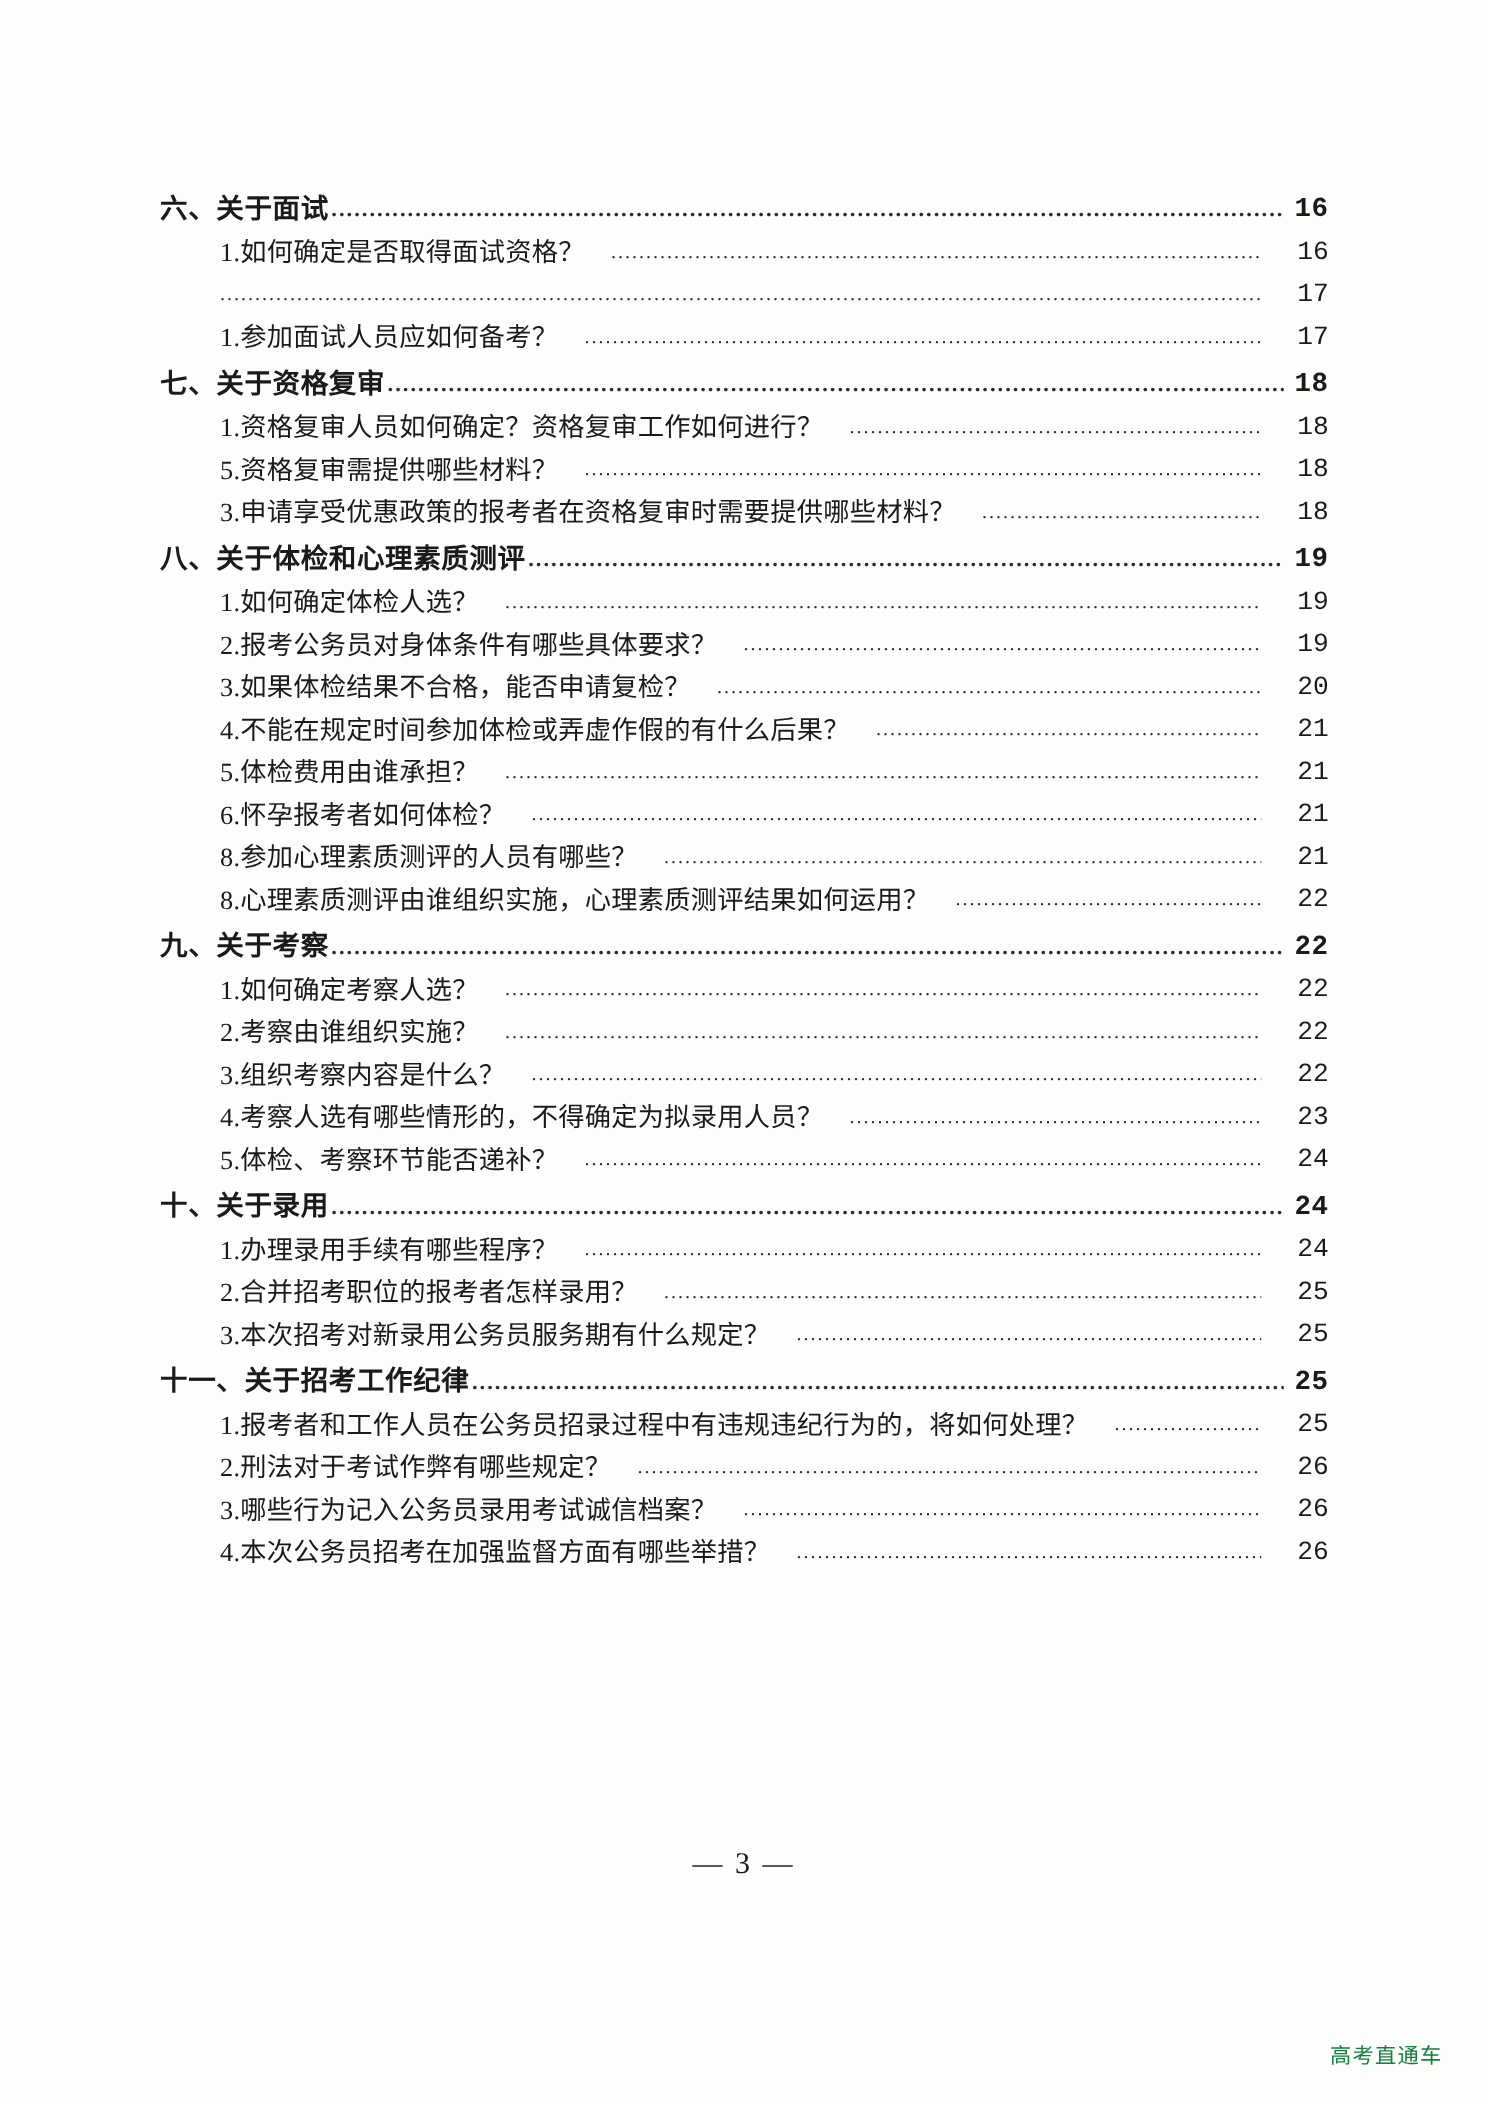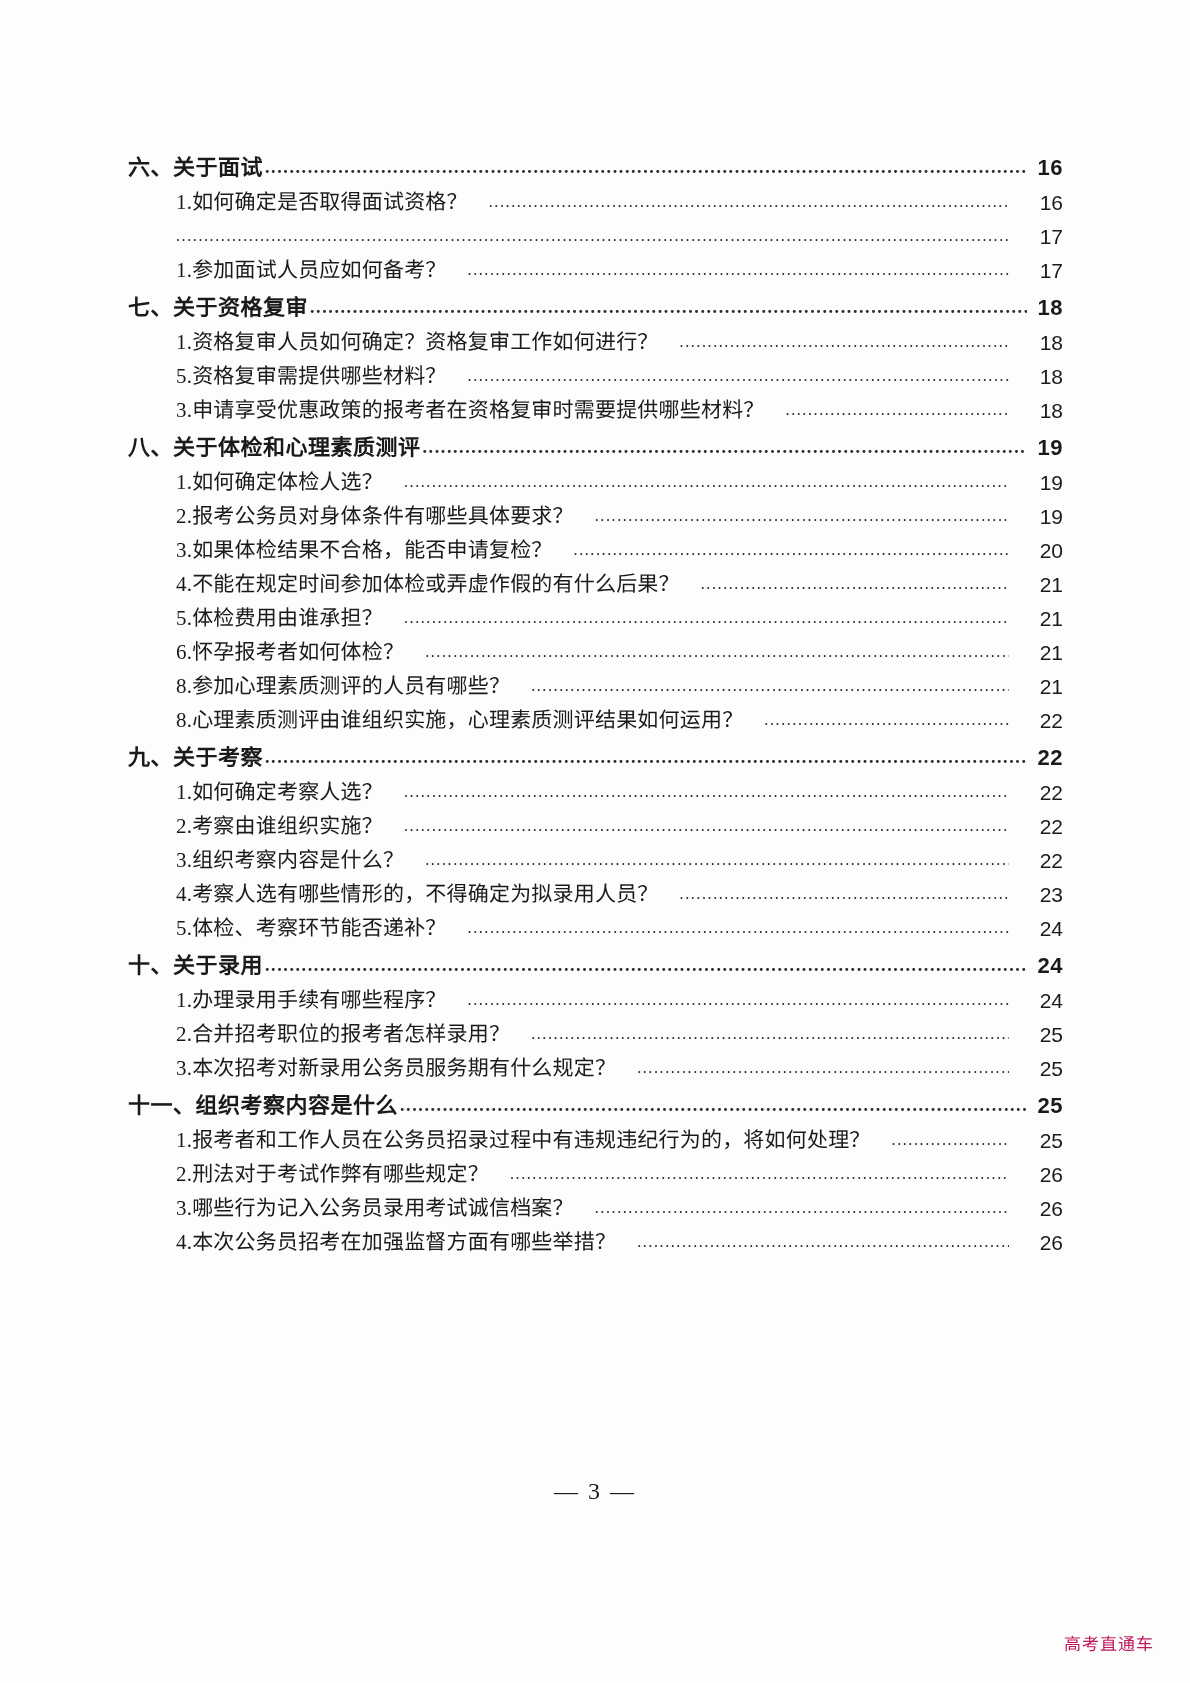--- a/index.html
+++ b/index.html
@@ -94,21 +94,21 @@
   }
   .leader::after {
     content: "............................................................................................................................................................................................................................";
   }
 
   .pageno {
     flex: 0 0 auto;
     text-align: right;
     min-width: 34px;
     padding-left: 2px;
-    font-family: Liberation Sans, sans-serif;
+    font-family: Liberation Mono, monospace;
     font-size: 21px;
   }
 
   
   #footer {
     position: absolute;
     left: 0;
     right: 0;
     top: 1478px;
     text-align: center;
@@ -118,21 +118,21 @@
     letter-spacing: 2px;
   }
 
   
   #watermark {
     position: absolute;
     right: 36px;
     bottom: 28px;
     font-family: "DejaVu Sans", "Liberation Sans", sans-serif;
     font-size: 17px;
-    color: #be185d;
+    color: #15803d;
     letter-spacing: 1px;
     user-select: none;
   }
 </style>
 </head>
 <body>
 
 <div id="page">
 
   <div id="toc">
@@ -264,21 +264,21 @@
         <span class="label">2.合并招考职位的报考者怎样录用？</span>
         <span class="leader"></span>
         <span class="pageno">25</span>
       </div>
       <div class="toc-row lvl2">
         <span class="label">3.本次招考对新录用公务员服务期有什么规定？</span>
         <span class="leader"></span>
         <span class="pageno">25</span>
       </div>
       <div class="toc-row lvl1">
-        <span class="label">十一、组织考察内容是什么</span>
+        <span class="label">十一、关于招考工作纪律</span>
         <span class="leader"></span>
         <span class="pageno">25</span>
       </div>
       <div class="toc-row lvl2">
         <span class="label">1.报考者和工作人员在公务员招录过程中有违规违纪行为的，将如何处理？</span>
         <span class="leader"></span>
         <span class="pageno">25</span>
       </div>
       <div class="toc-row lvl2">
         <span class="label">2.刑法对于考试作弊有哪些规定？</span>

